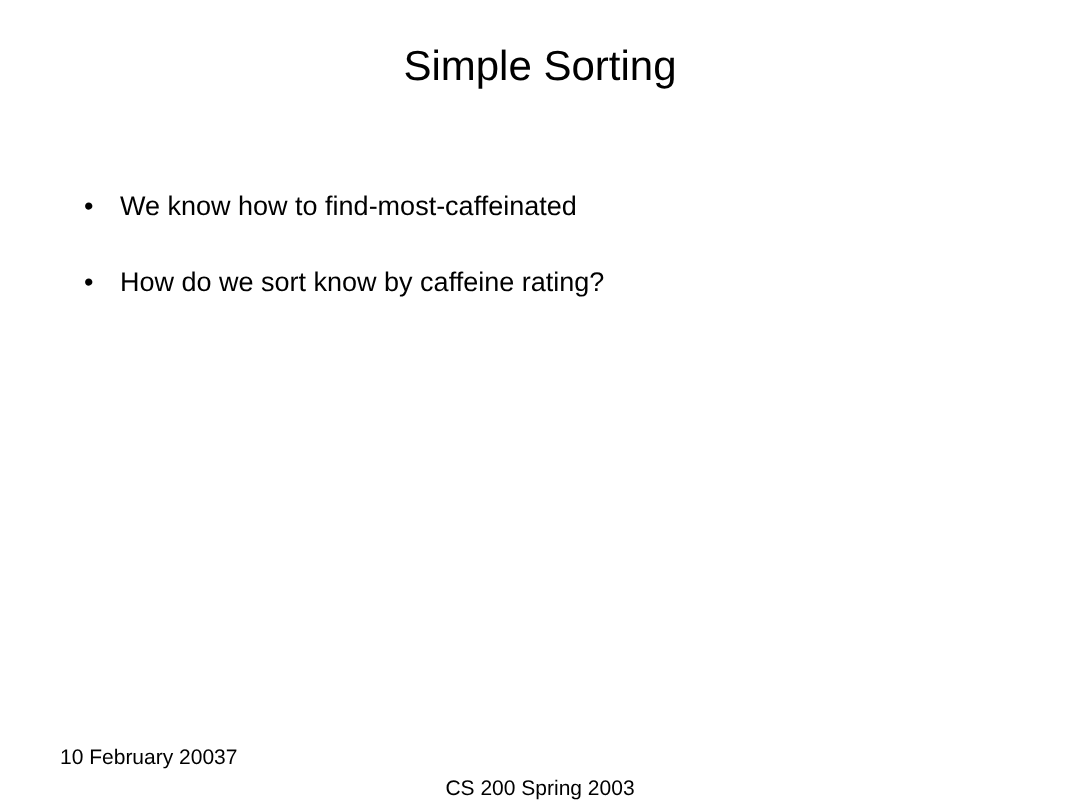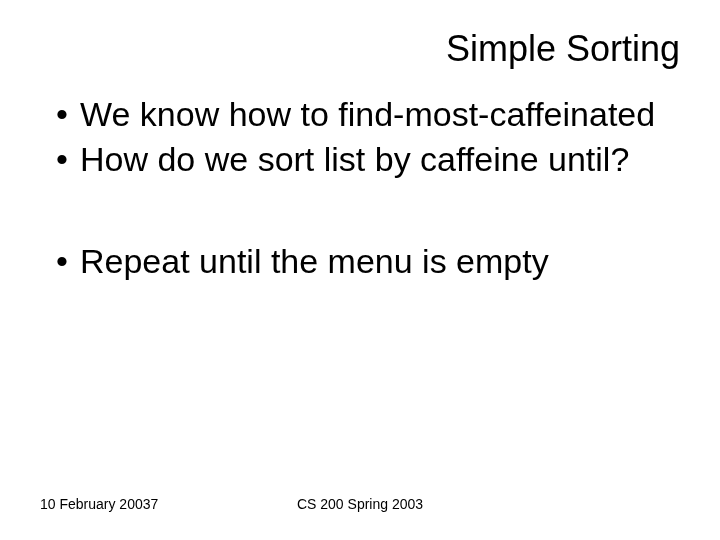--- a/index.html
+++ b/index.html
@@ -13,38 +13,39 @@
       overflow: hidden;
     }
     .slide {
       width: 100%;
       height: 100%;
       padding: 28px 40px 0 40px;
       display: flex;
       flex-direction: column;
     }
     .title {
-      font-size: 36px;
+      font-size: 28px;
       font-weight: 400;
-      text-align: right;
-      margin-bottom: 23px;
+      text-align: center;
+      margin-bottom: 38px;
     }
     .content {
       flex: 1;
     }
     ul {
       list-style: none;
       padding-left: 16px;
     }
     li {
-      font-size: 34px;
+      font-size: 18px;
       line-height: 1.25;
       position: relative;
       padding-left: 24px;
       margin-bottom: 2px;
+      margin-top: 28px;
     }
     li::before {
       content: "•";
       position: absolute;
       left: 0;
       top: 0;
     }
     .gap {
       height: 58px;
     }
@@ -56,35 +57,35 @@
       padding: 0 40px;
       display: flex;
       justify-content: flex-start;
       align-items: baseline;
       font-size: 14px;
     }
     .footer-center {
       position: absolute;
       left: 50%;
       transform: translateX(-50%);
+      margin-top: 21px;
     }
   </style>
 </head>
 <body>
 
 <div class="slide">
   <h1 class="title">Simple Sorting</h1>
   <div class="content">
     <ul>
       <li>We know how to find-most-caffeinated</li>
-      <li>How do we sort list by caffeine until?</li>
+      <li>How do we sort know by caffeine rating?</li>
     </ul>
     <div class="gap"></div>
     <ul>
-      <li>Repeat until the menu is empty</li>
     </ul>
   </div>
   <div class="footer">
     <span>10 February 2003</span>
     <span class="footer-center">CS 200 Spring 2003</span>
     <span>7</span>
   </div>
 </div>
 
 </body></html>

